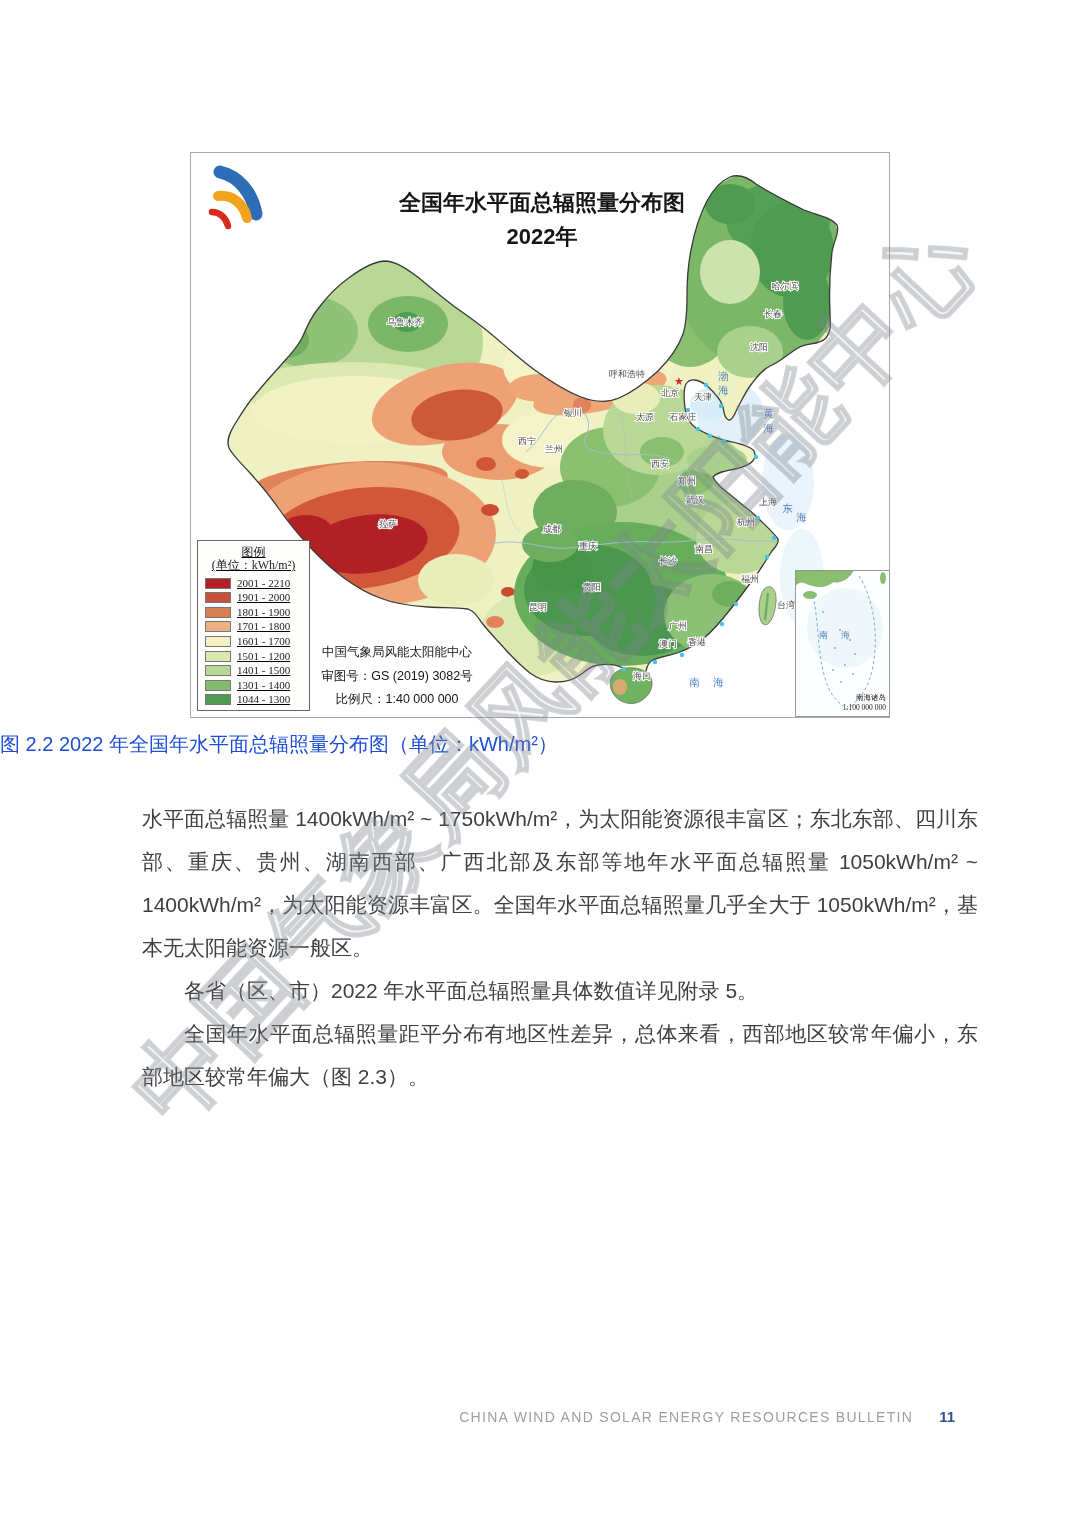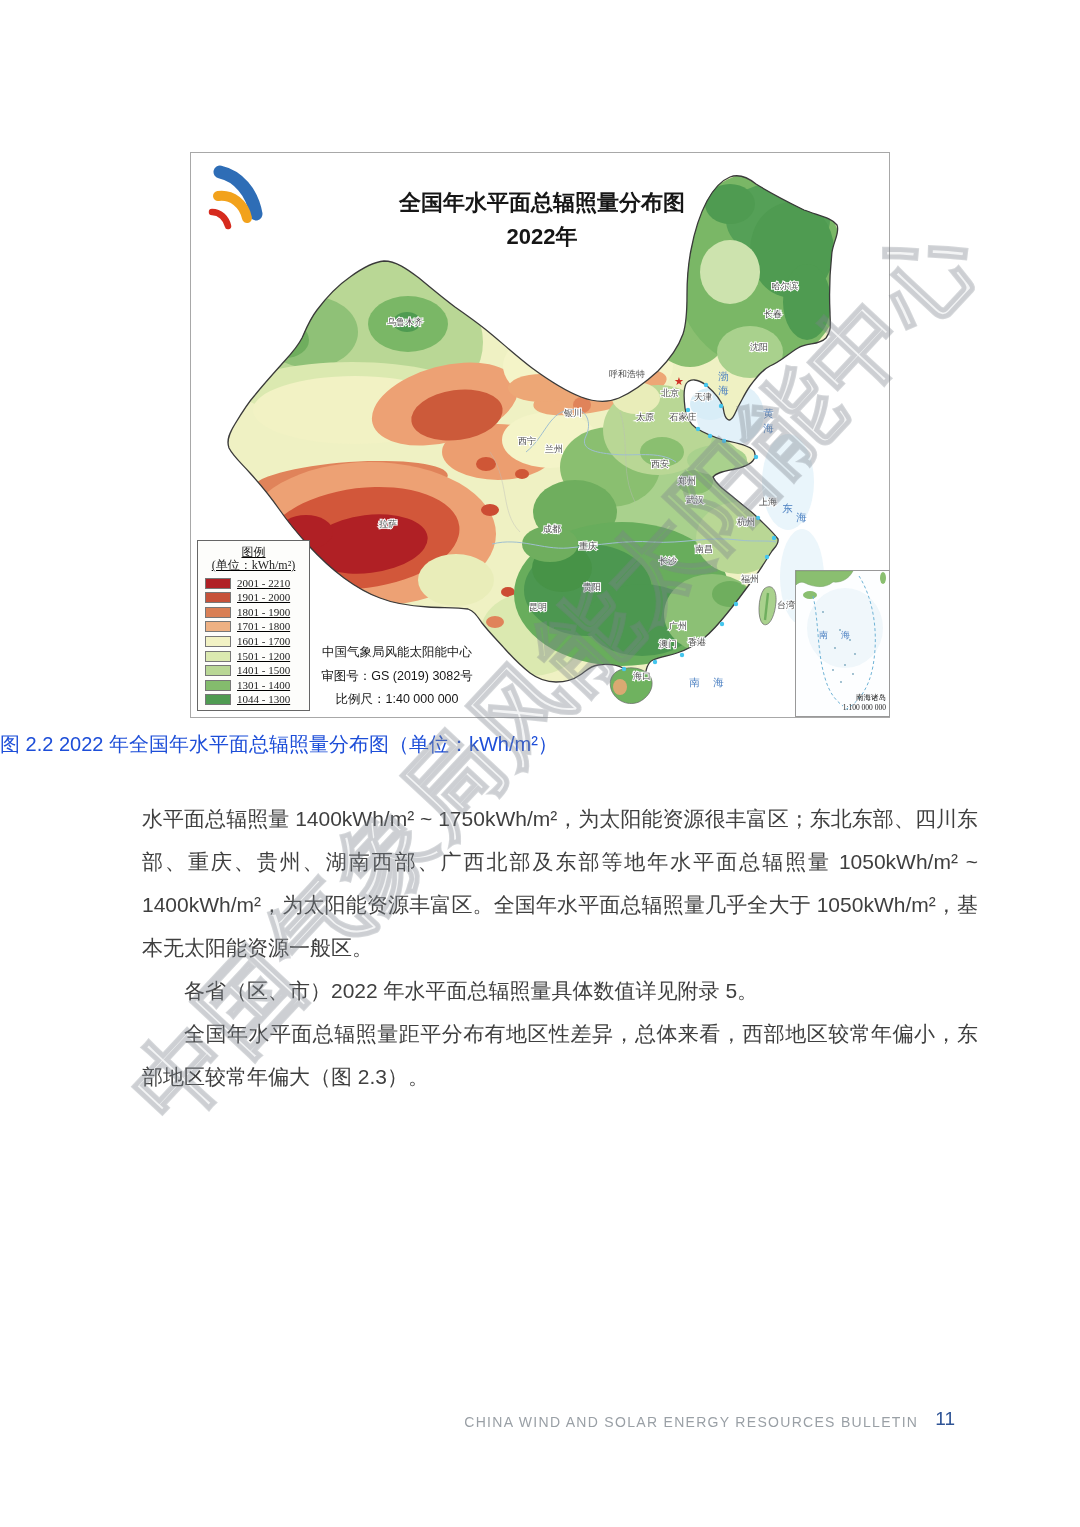--- a/index.html
+++ b/index.html
@@ -26,23 +26,23 @@
   .legend-range{font-size:11px;color:#1c1c1c;white-space:nowrap;}
   .map-source{position:absolute;left:126px;top:489px;width:162px;text-align:center;font-size:12.5px;
               line-height:23.5px;color:#161616;font-weight:500;z-index:3;}
   
   .caption{position:absolute;left:0;top:731px;width:100%;text-align:left;font-size:20px;color:#1d4ed8;}
   .body-text{position:absolute;left:125px;top:797px;width:836px;color:#3f3f3f;font-size:21px;margin-left:17px;}
   .body-text p{margin:0;line-height:43px;text-align:justify;}
   .body-text p.indent{text-indent:2em;}
   .body-text h3{margin:17px 0 12px;padding-left:43px;font-size:23px;line-height:32px;
                 color:#2f4e9e;font-weight:700;text-align:left;}
-  .footer{position:absolute;right:125px;top:1408px;display:flex;align-items:flex-end;gap:17px;z-index:3;}
+  .footer{position:absolute;right:125px;top:1408px;display:flex;align-items:center;gap:26px;z-index:3;}
   .footer-title{font-size:14px;letter-spacing:1.3px;color:#9aa0a6;}
-  .pagenum{font-size:19px;font-weight:400;color:#2f5496;}
+  .pagenum{font-size:15px;font-weight:700;color:#2f5496;}
   
   .watermark{position:absolute;left:150px;top:1046px;font-size:96px;font-weight:700;line-height:1.3;
              white-space:nowrap;letter-spacing:3px;color:rgba(140,145,155,0.10);
              -webkit-text-stroke:2px rgba(125,130,140,0.32);
              transform-origin:0 50%;transform:rotate(-47deg);z-index:9;pointer-events:none;}
 </style>
 </head>
 <body>
 
 <div class="page">

